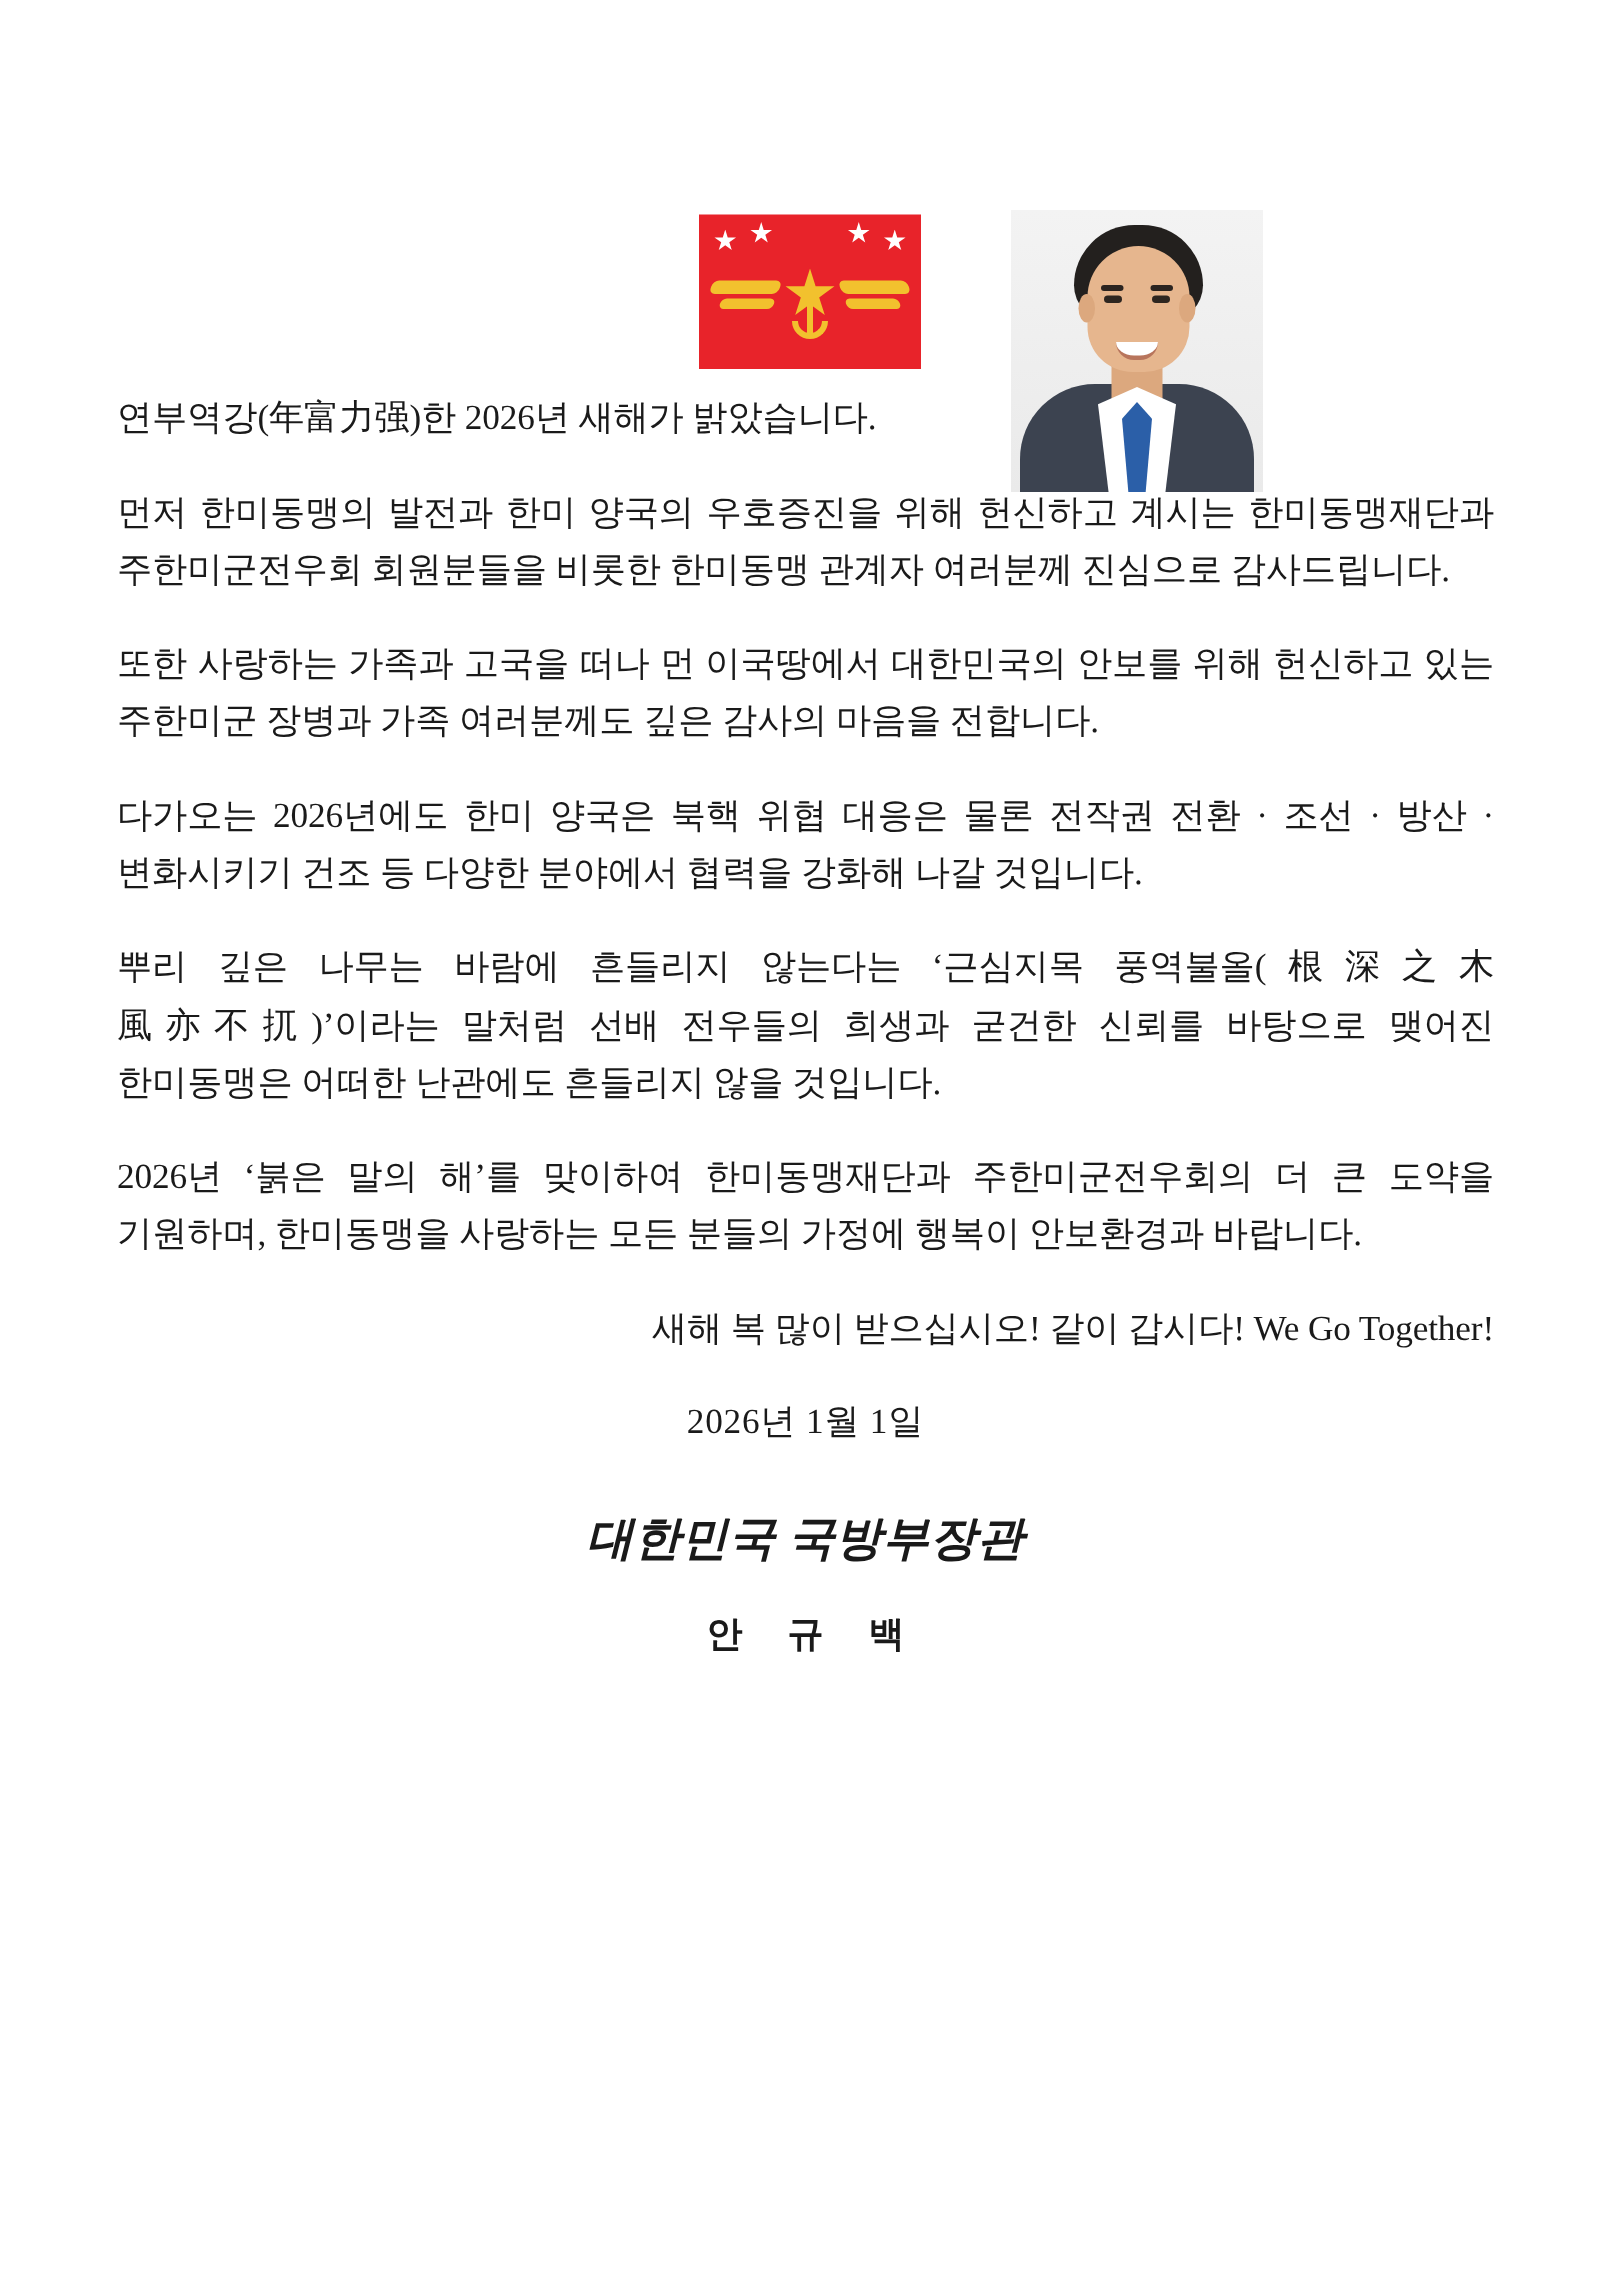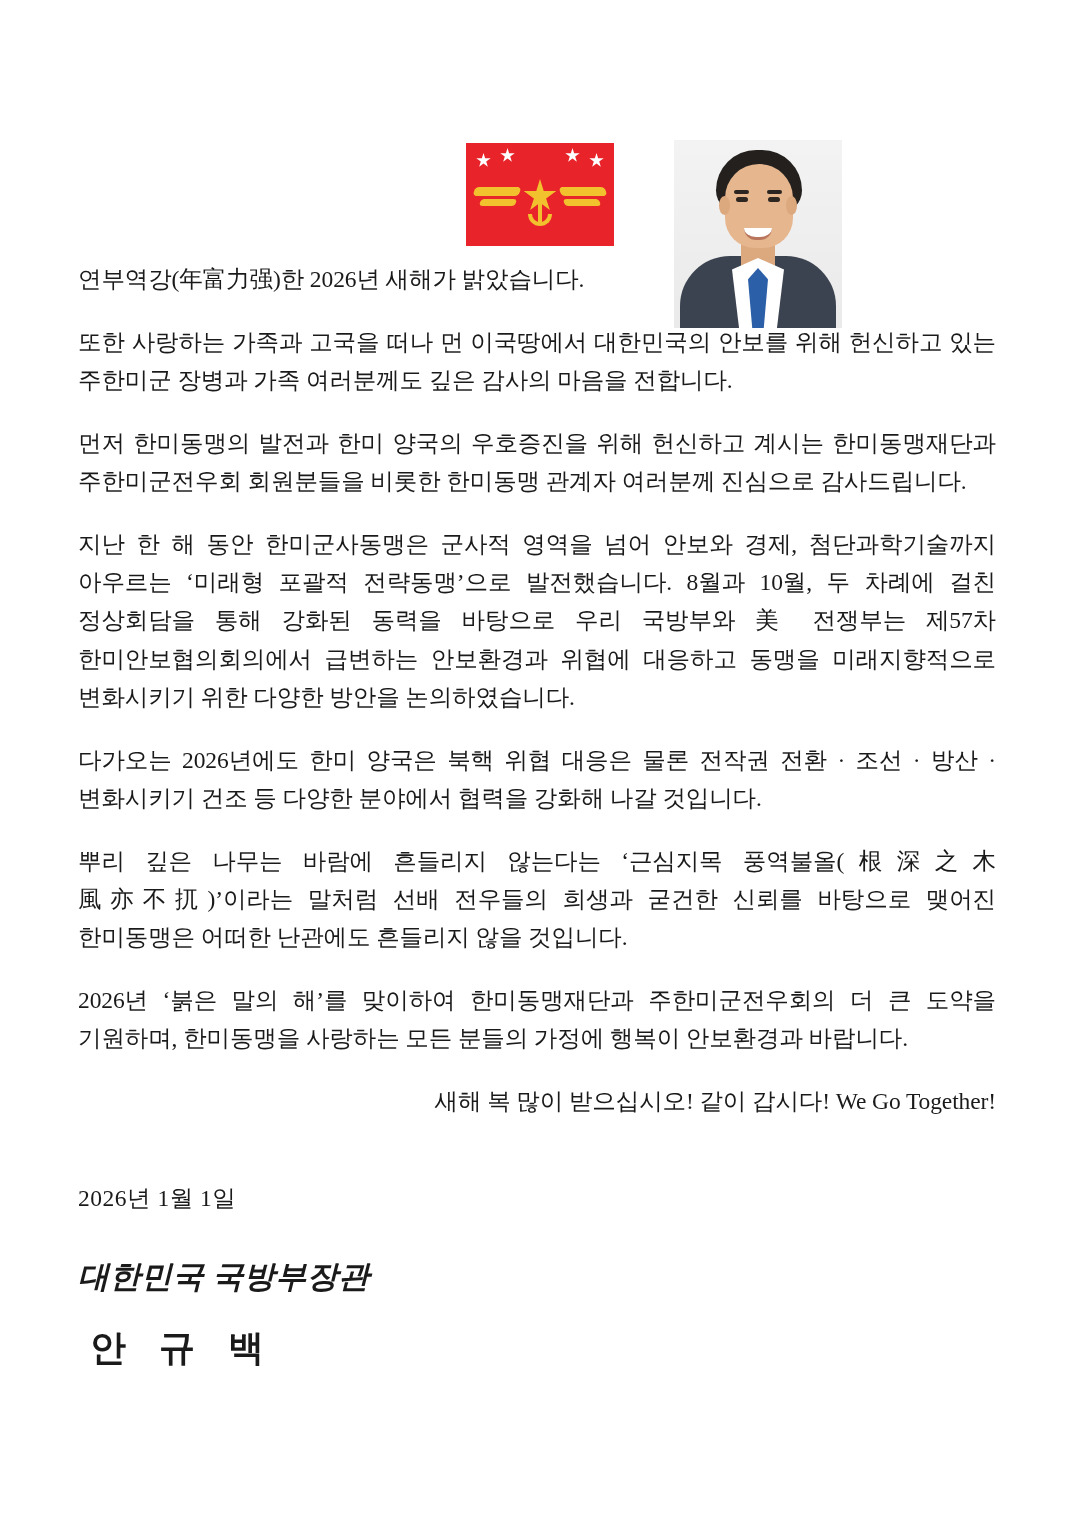--- a/index.html
+++ b/index.html
@@ -213,36 +213,37 @@
     line-height: 1.62;
     text-align: justify;
     text-justify: inter-character;
     letter-spacing: -0.1px;
     word-break: keep-all;
   }
   p.para.last-line {
     text-align: right;
   }
   .closing {
-    margin-top: 62px;
+    margin-top: 26px;
+    text-align: center;
   }
   .closing .date {
     font-size: 23.5px;
     margin-bottom: 42px;
     letter-spacing: 0.5px;
   }
   .closing .title {
     font-size: 31px;
     font-weight: bold;
     margin-bottom: 26px;
     letter-spacing: 0.5px;
     font-style: italic;
   }
   .closing .name {
-    font-size: 36px;
+    font-size: 24px;
     font-weight: bold;
     letter-spacing: 12px;
     padding-left: 12px;
   }
 </style>
 </head>
 <body>
 
 <div class="page">
 
@@ -274,23 +275,22 @@
       <span class="brow-r"></span>
       <span class="eye-l"></span>
       <span class="eye-r"></span>
       <span class="mouth"></span>
     </div>
 
   </div>
 
   <div class="body-text">
     <p class="para">연부역강(年富力强)한 2026년 새해가 밝았습니다.</p>
+    <p class="para">먼저 한미동맹의 발전과 한미 양국의 우호증진을 위해 헌신하고 계시는 한미동맹재단과 주한미군전우회 회원분들을 비롯한 한미동맹 관계자 여러분께 진심으로 감사드립니다.</p>
     <p class="para">또한 사랑하는 가족과 고국을 떠나 먼 이국땅에서 대한민국의 안보를 위해 헌신하고 있는 주한미군 장병과 가족 여러분께도 깊은 감사의 마음을 전합니다.</p>
-    <p class="para">먼저 한미동맹의 발전과 한미 양국의 우호증진을 위해 헌신하고 계시는 한미동맹재단과 주한미군전우회 회원분들을 비롯한 한미동맹 관계자 여러분께 진심으로 감사드립니다.</p>
-    <p class="para">지난 한 해 동안 한미군사동맹은 군사적 영역을 넘어 안보와 경제, 첨단과학기술까지 아우르는 ‘미래형 포괄적 전략동맹’으로 발전했습니다. 8월과 10월, 두 차례에 걸친 정상회담을 통해 강화된 동력을 바탕으로 우리 국방부와 美 전쟁부는 제57차 한미안보협의회의에서 급변하는 안보환경과 위협에 대응하고 동맹을 미래지향적으로 변화시키기 위한 다양한 방안을 논의하였습니다.</p>
     <p class="para">다가오는 2026년에도 한미 양국은 북핵 위협 대응은 물론 전작권 전환 · 조선 · 방산 · 변화시키기 건조 등 다양한 분야에서 협력을 강화해 나갈 것입니다.</p>
     <p class="para">뿌리 깊은 나무는 바람에 흔들리지 않는다는 ‘근심지목 풍역불올(根深之木 風亦不扤)’이라는 말처럼 선배 전우들의 희생과 굳건한 신뢰를 바탕으로 맺어진 한미동맹은 어떠한 난관에도 흔들리지 않을 것입니다.</p>
     <p class="para">2026년 ‘붉은 말의 해’를 맞이하여 한미동맹재단과 주한미군전우회의 더 큰 도약을 기원하며, 한미동맹을 사랑하는 모든 분들의 가정에 행복이 안보환경과 바랍니다.</p>
     <p class="para last-line">새해 복 많이 받으십시오! 같이 갑시다! We Go Together!</p>
 
     <div class="closing">
       <div class="date">2026년 1월 1일</div>
       <div class="title">대한민국 국방부장관</div>
       <div class="name">안 규 백</div>
     </div>

